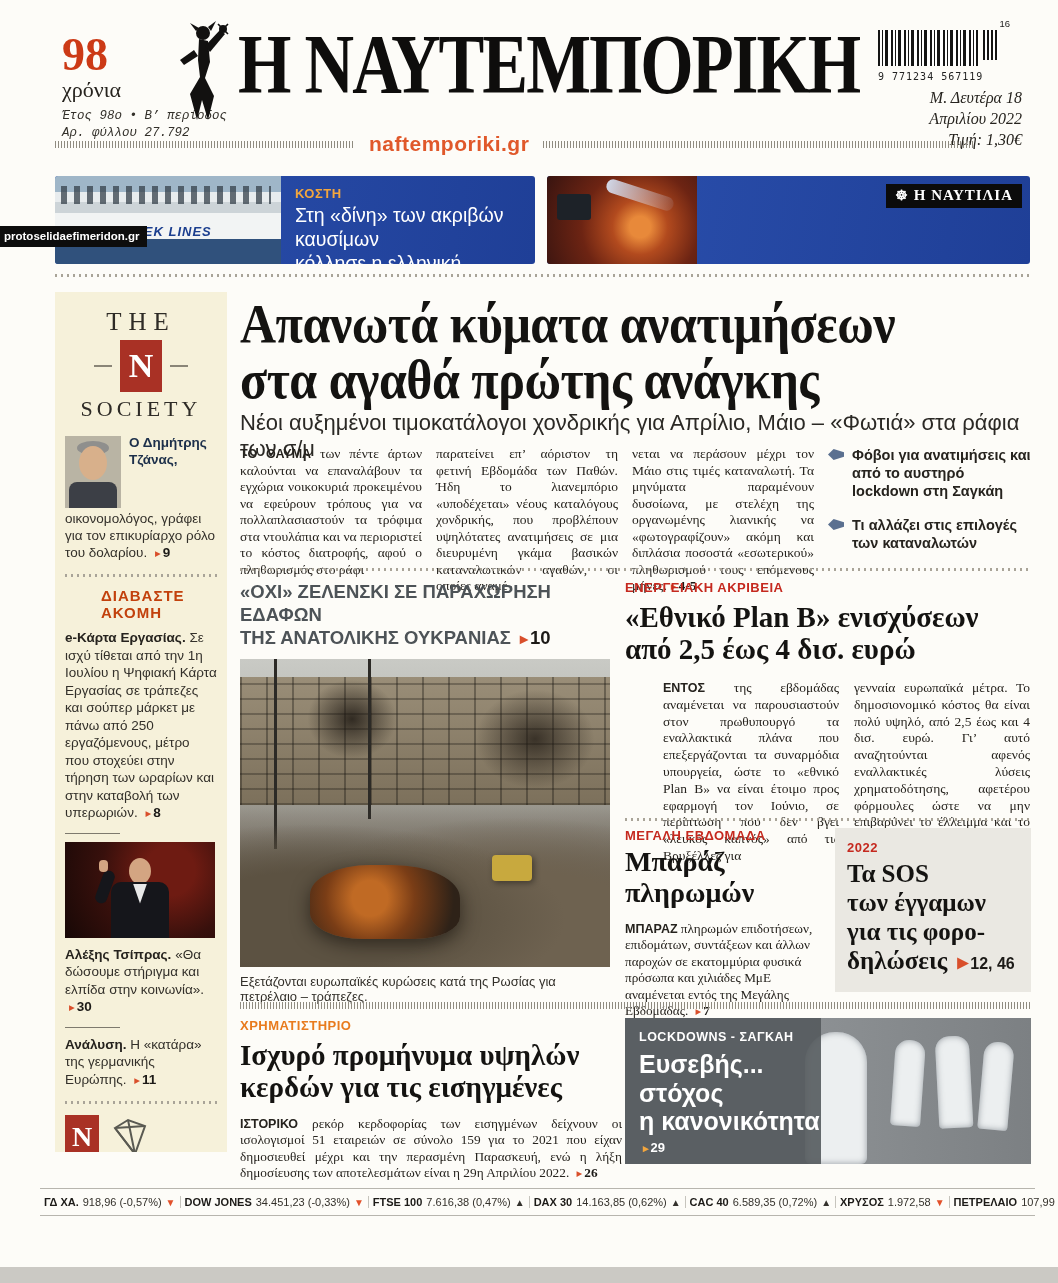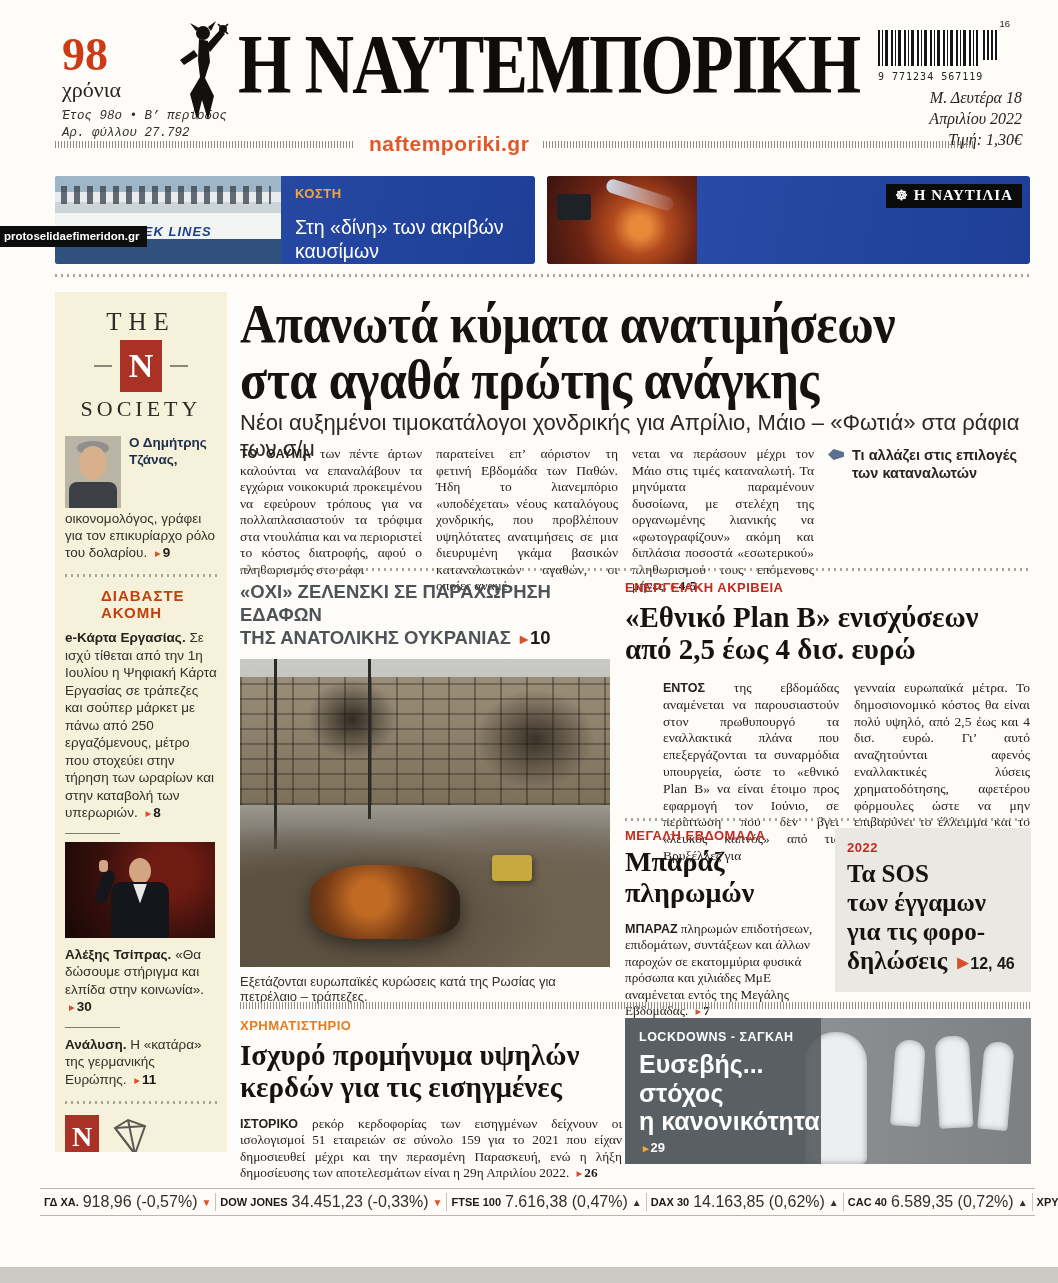--- a/index.html
+++ b/index.html
@@ -33,21 +33,21 @@
   .b-photo { position:absolute; left:0; top:0; bottom:0; }
   .ferry { width:226px; background:linear-gradient(180deg,#9fb6c8 0 18%,#e8ecee 18% 30%,#cdd4d8 30% 42%,#f2f4f4 42% 72%,#30517c 72% 100%); }
   .ferry-windows { position:absolute; left:6px; top:10px; width:210px; height:18px; background:repeating-linear-gradient(90deg,#35404a 0 6px,transparent 6px 13px); opacity:.75; }
   .ferry-label { position:absolute; left:68px; top:48px; font-style:italic; font-weight:bold; font-size:13px; color:#1c3f8f; letter-spacing:1px; }
   .prop { width:150px; background:radial-gradient(circle at 62% 58%, #e8893a 0 10%, #b24a1e 26%, #6d2413 55%, #381410 100%); }
   .prop-spray { position:absolute; left:58px; top:12px; width:70px; height:14px; transform:rotate(18deg); background:linear-gradient(90deg,rgba(220,235,255,.9),rgba(180,210,255,.1)); border-radius:8px; }
   .prop-men { position:absolute; left:10px; top:18px; width:34px; height:26px; background:#1d2228; border-radius:3px; }
   .b-text { position:absolute; top:10px; }
   .banner-left .b-text { left:240px; width:232px; }
   .banner-right .b-text { left:164px; width:310px; }
-  .b-kicker { font-size:13px; font-weight:bold; color:#f3a63d; letter-spacing:.5px; margin-bottom:15px; }
+  .b-kicker { font-size:13px; font-weight:bold; color:#f3a63d; letter-spacing:.5px; margin-bottom:3px; }
   .b-title { font-size:19.5px; line-height:1.22; white-space:pre-line; }
   .b-page { font-size:13px; font-weight:bold; color:#fff; }
   .naytilia-badge { position:absolute; right:8px; top:8px; background:#0b0b0b; color:#fff; padding:3px 9px 4px; font-family:"Liberation Serif",serif; font-weight:bold; font-size:15px; letter-spacing:1px; }
   .wheel { color:#fff; font-size:14px; margin-right:5px; }
   .watermark { position:absolute; left:0; top:226px; background:#0d0d0d; color:#fff; font-size:11.5px; font-weight:bold; padding:4px 8px 5px 4px; z-index:5; }
   .dotline { height:3px; background:repeating-linear-gradient(90deg,#a9a498 0 2px,transparent 2px 6px); }
   .sep-banners { position:absolute; left:55px; top:274px; width:975px; }
 
   
   .sidebar { position:absolute; left:55px; top:292px; width:172px; height:860px; background:#f6f1da; padding:10px 10px 8px; overflow:hidden; }
@@ -150,21 +150,21 @@
   .lb-text { position:absolute; left:14px; top:12px; width:250px; color:#fff; z-index:3; }
   .lb-kicker { font-size:12.5px; font-weight:bold; letter-spacing:.5px; }
   .lb-head { font-size:25px; font-weight:bold; line-height:1.14; margin-top:6px; white-space:pre-line; }
   .lb-page { margin-top:4px; font-size:13px; font-weight:bold; }
 
   
   .ticker { position:absolute; left:40px; top:1188px; width:995px; height:28px; border-top:1.5px solid #b7b5ae; border-bottom:1.5px solid #b7b5ae; display:flex; align-items:center; }
   .tk { flex:1; display:flex; align-items:center; justify-content:center; gap:4px; border-left:1px solid #c6c4bd; padding:0 4px; white-space:nowrap; }
   .tk:first-child { border-left:none; }
   .tkl { font-size:11px; font-weight:bold; color:#1c1a17; }
-  .tkv { font-size:16px; color:#33302a; }
+  .tkv { font-size:11px; color:#33302a; }
   .tka { font-size:10px; } .tka.up { color:#33312c; } .tka.down { color:#e2512b; }
   .bottom-strip { position:absolute; left:0; bottom:0; width:100%; height:16px; background:#cbc9c4; }
 </style>
 </head>
 <body>
 
 <div class="page">
 
   <div class="years">
     <div class="years-num">98</div>
@@ -290,20 +290,24 @@
   <div class="lead-headline">Απανωτά κύματα ανατιμήσεων
 στα αγαθά πρώτης ανάγκης</div>
   <div class="lead-subhead">Νέοι αυξημένοι τιμοκατάλογοι χονδρικής για Απρίλιο, Μάιο – «Φωτιά» στα ράφια των σ/μ</div>
   <div class="lead-body">
     <div class="lead-col"><span class="lead-lead">ΤΟ ΘΑΥΜΑ</span><span> των πέντε άρτων καλούνται να επαναλάβουν τα εγχώρια νοικοκυριά προκειμένου να εφεύρουν τρόπους για να πολλαπλασιαστούν τα τρόφιμα στα ντουλάπια και να περιοριστεί το κόστος διατροφής, αφού ο πληθωρισμός στο ράφι</span></div>
     <div class="lead-col">παρατείνει επ’ αόριστον τη φετινή Εβδομάδα των Παθών. Ήδη το λιανεμπόριο «υποδέχεται» νέους καταλόγους χονδρικής, που προβλέπουν υψηλότατες ανατιμήσεις σε μια διευρυμένη γκάμα βασικών καταναλωτικών αγαθών, οι οποίες αναμέ-</div>
     <div class="lead-col"><span>νεται να περάσουν μέχρι τον Μάιο στις τιμές καταναλωτή. Τα μηνύματα παραμένουν δυσοίωνα, με στελέχη της οργανωμένης λιανικής να «φωτογραφίζουν» ακόμη και διπλάσια ποσοστά «εσωτερικού» πληθωρισμού τους επόμενους μήνες.</span><span class="pa">▸</span><span class="pg">4-5</span></div>
     <div class="bullets">
       <div class="bullet">
           <span class="bullet-icon"></span>
+          <span class="bullet-text">Φόβοι για ανατιμήσεις και από το αυστηρό lockdown στη Σαγκάη</span>
+        </div>
+      <div class="bullet">
+          <span class="bullet-icon"></span>
           <span class="bullet-text">Τι αλλάζει στις επιλογές των καταναλωτών</span>
         </div>
     </div>
   </div>
   <div class="dotline sep-lead"></div>
 
   <div class="ukr">
     <div class="ukr-headline"><span style="white-space:pre-line">«ΟΧΙ» ΖΕΛΕΝΣΚΙ ΣΕ ΠΑΡΑΧΩΡΗΣΗ ΕΔΑΦΩΝ
 ΤΗΣ ΑΝΑΤΟΛΙΚΗΣ ΟΥΚΡΑΝΙΑΣ</span> <span class="pa">▸</span><span class="pg">10</span></div>
     <div class="u-photo">

